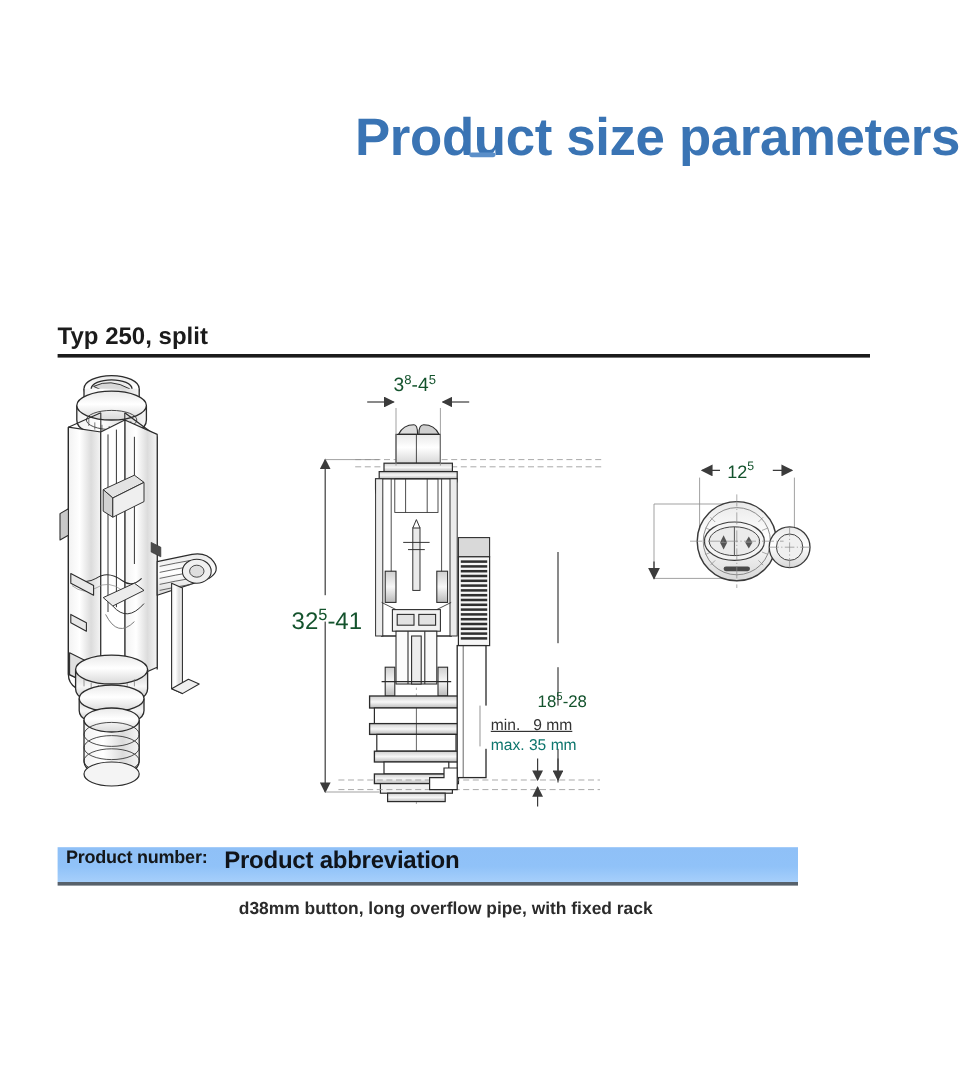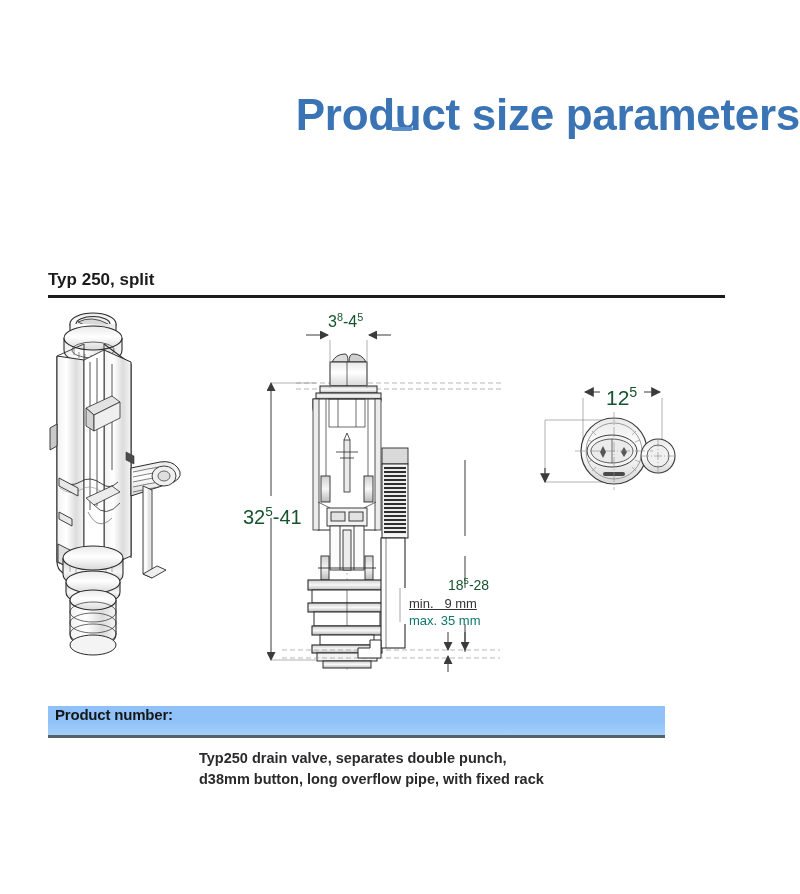--- a/index.html
+++ b/index.html
@@ -31,21 +31,21 @@
     left: 391px; top: 127px;
     width: 22px; height: 4px;
     background: #5b8fc9;
     border-radius: 2px;
   }
 
   
   .section-head {
     position: absolute;
     left: 48px; top: 270px;
-    font-size: 17px;
+    font-size: 20px;
     font-weight: bold;
     color: #1b1b1b;
     letter-spacing: 0px;
   }
   .section-rule {
     position: absolute;
     left: 48px; top: 295px;
     width: 677px; height: 3px;
     background: #1b1b1b;
   }
@@ -63,21 +63,21 @@
     position: absolute;
     font-family: "Liberation Sans", sans-serif;
     color: #14532d;
     white-space: nowrap;
   }
   .dim sup { font-size: 0.68em; vertical-align: super; }
 
   #dim-top    { left: 328px; top: 311px; font-size: 16px; }
   #dim-height { left: 243px; top: 504px; font-size: 20px; }
   #dim-right  { left: 448px; top: 575px; font-size: 14px; }
-  #dim-width  { left: 606px; top: 384px; font-size: 21px; }
+  #dim-width  { left: 606px; top: 384px; font-size: 15px; }
   #dim-min    { left: 409px; top: 596px; font-size: 13px; color: #333; text-decoration: underline; }
   #dim-max    { left: 409px; top: 613px; font-size: 13px; color: #0f766e; }
   .mono-num { font-variant-numeric: tabular-nums; }
 
   
   .product-bar {
     position: absolute;
     left: 48px; top: 706px;
     width: 617px; height: 32px;
     background: linear-gradient(180deg, #8fc0f7 0%, #90c2f8 55%, #a6cffb 100%);
@@ -417,18 +417,18 @@
 
 <div class="dim" id="dim-top"><span class="mono-num">3<sup>8</sup>-4<sup>5</sup></span></div>
 <div class="dim" id="dim-height"><span class="mono-num">32<sup>5</sup>-41</span></div>
 <div class="dim" id="dim-right"><span class="mono-num">18<sup>5</sup>-28</span></div>
 <div class="dim" id="dim-width"><span class="mono-num">12<sup>5</sup></span></div>
 <div class="dim" id="dim-min">min. &nbsp;&nbsp;9 mm</div>
 <div class="dim" id="dim-max">max. 35 mm</div>
 
 <div class="product-bar">
   <span class="product-bar-label">Product number:</span>
+  <span class="product-bar-value">Product abbreviation</span>
 </div>
 
 <div class="product-desc">
-  <div>Typ250 drain valve, separates double punch,</div>
   <div>d38mm button, long overflow pipe, with fixed rack</div>
 </div>
 
 </body></html>

